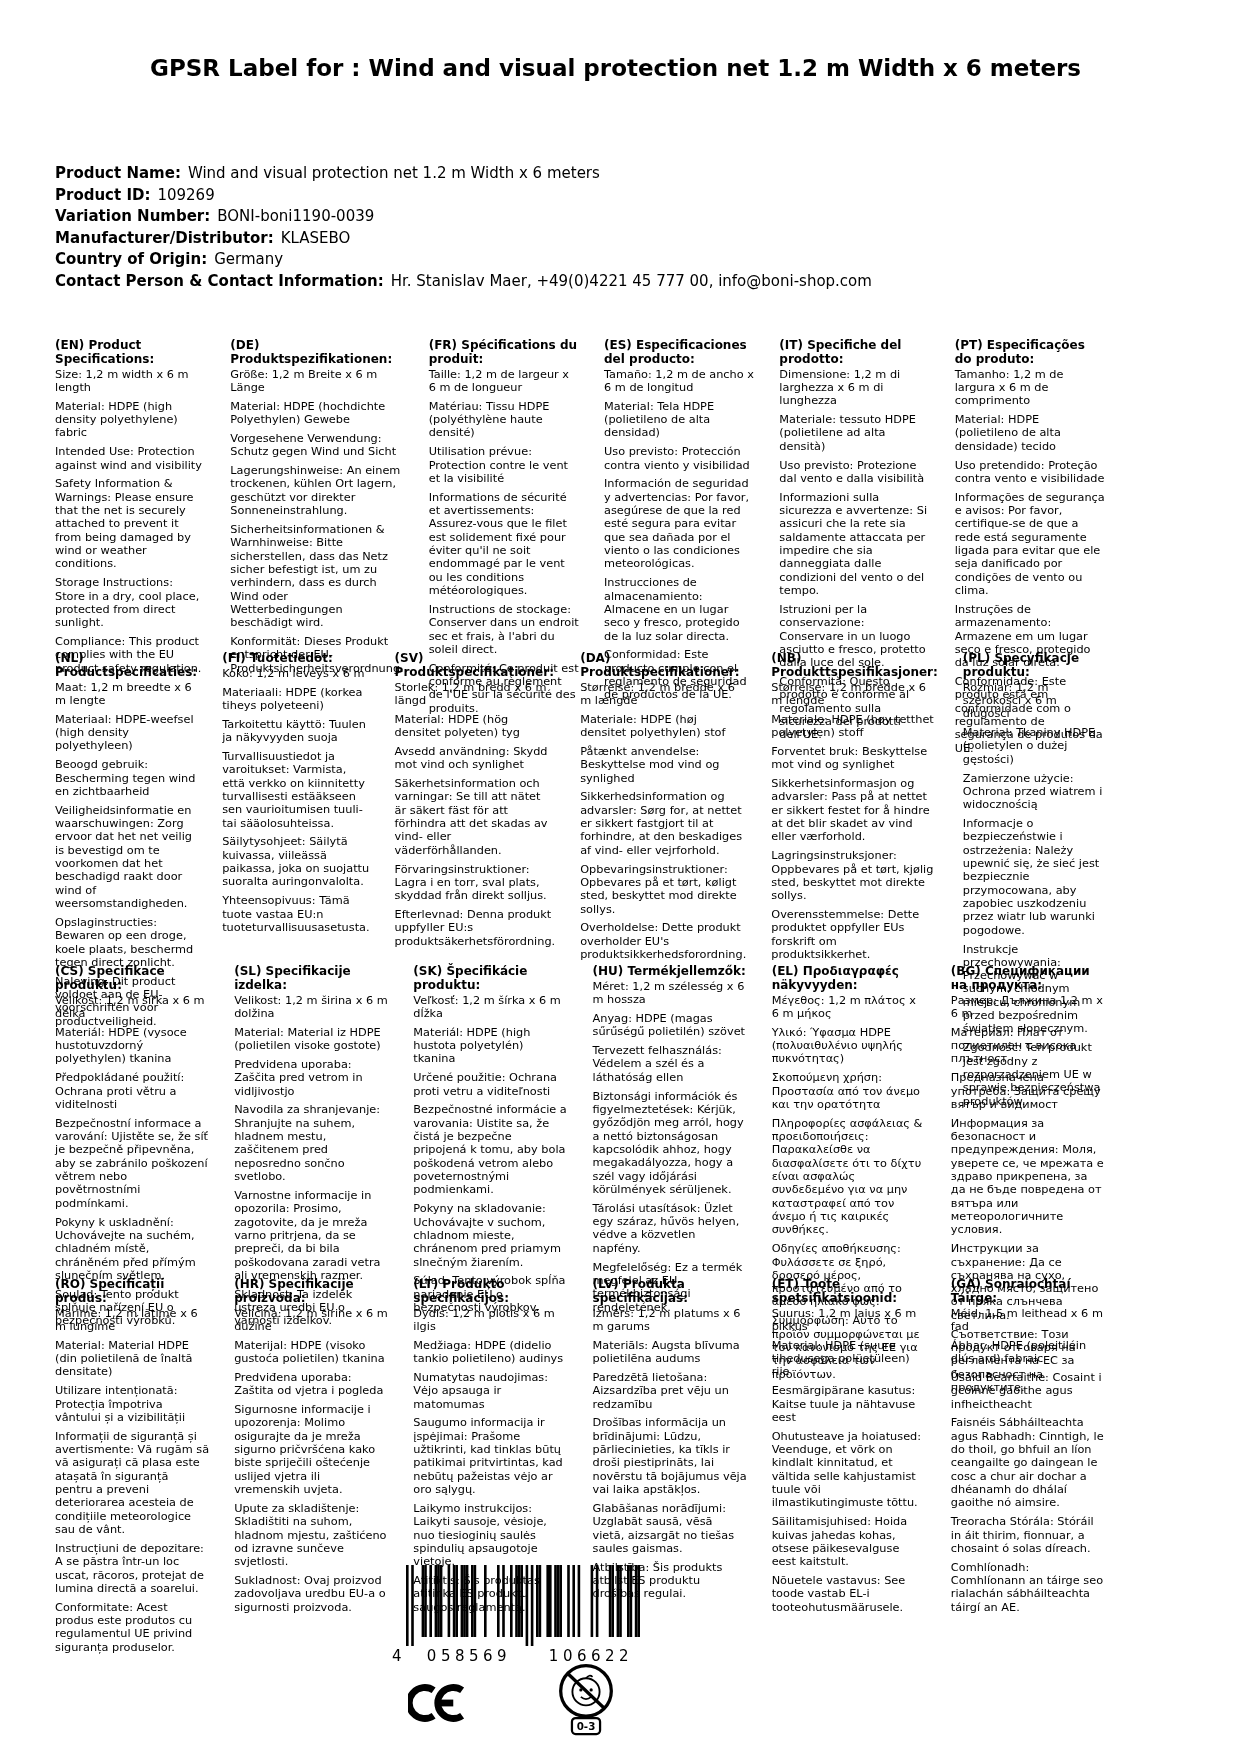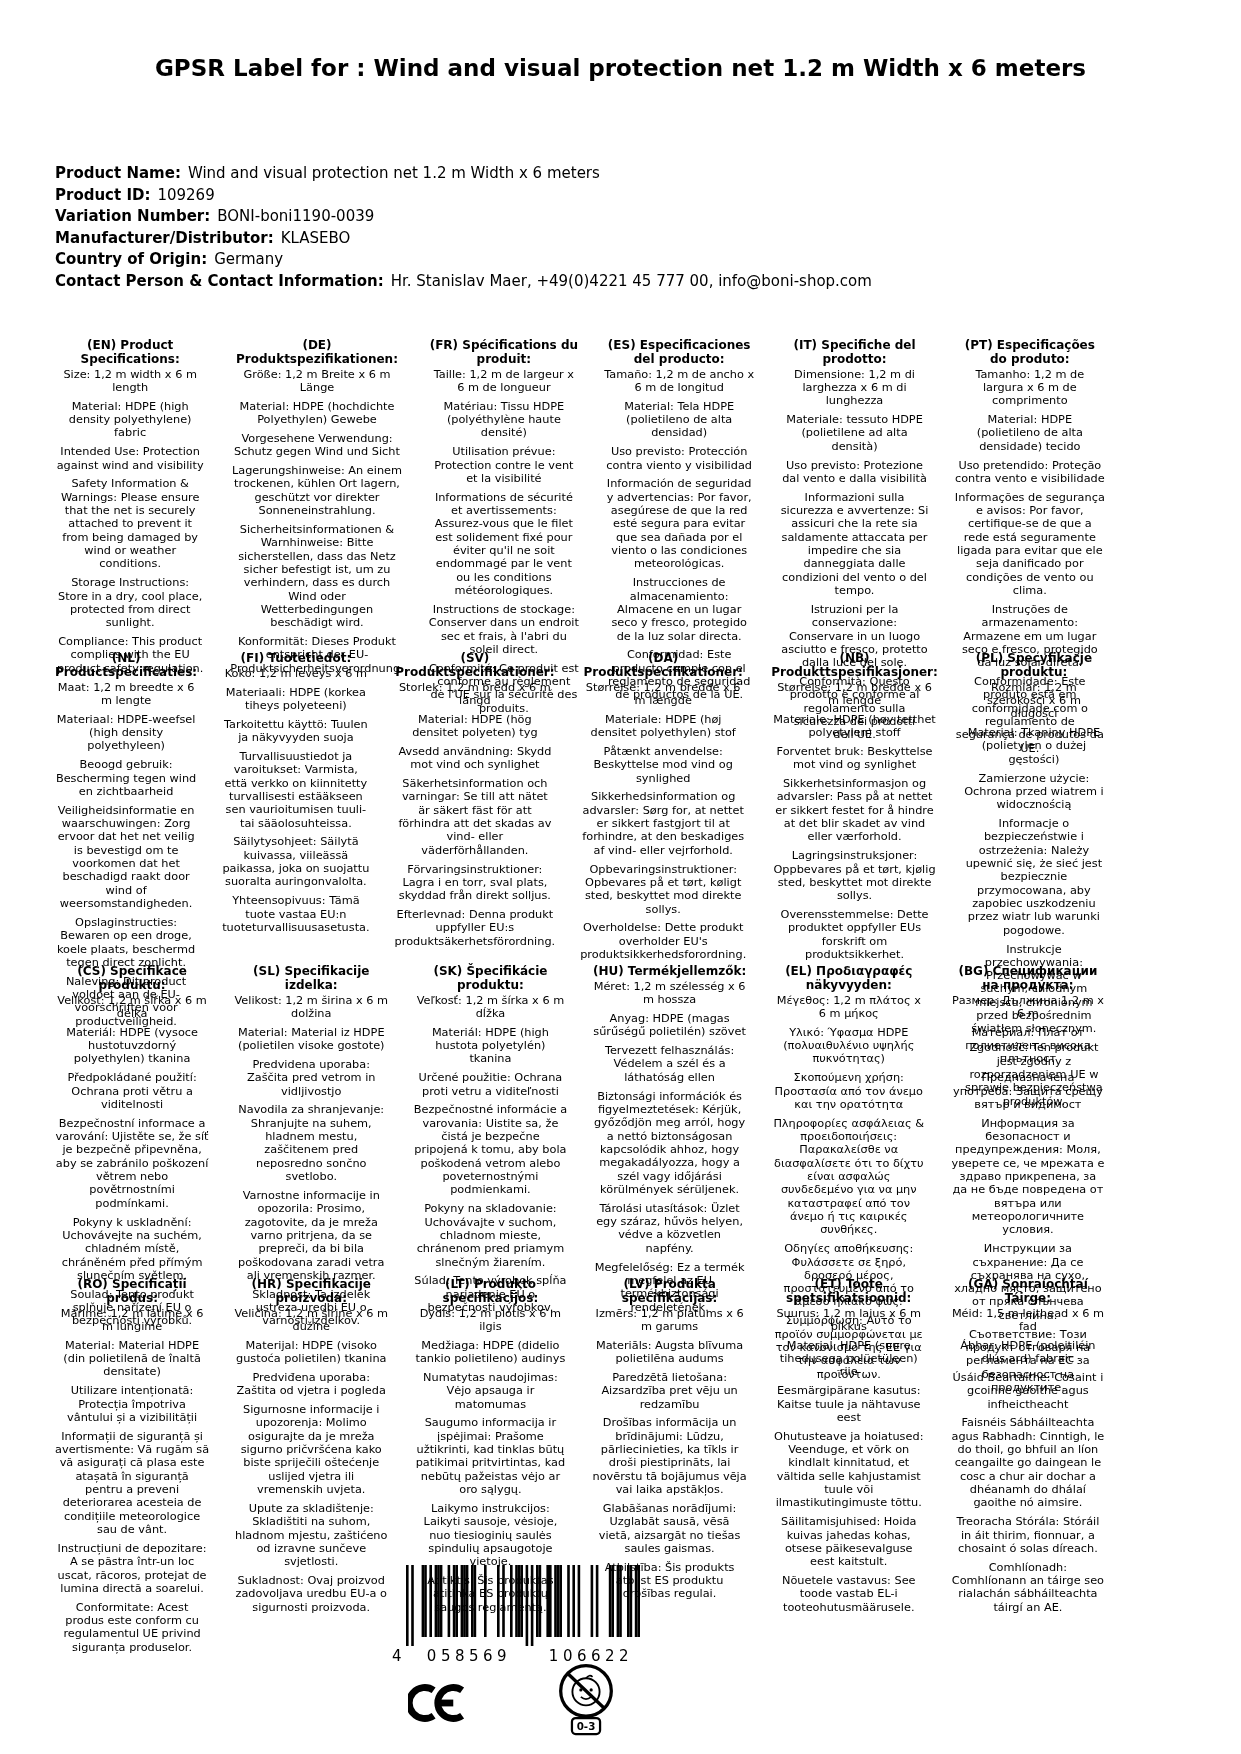--- a/index.html
+++ b/index.html
@@ -4,35 +4,34 @@
 <style>
   html,body{margin:0;padding:0;background:#888;}
   .page{
     position:relative; width:1241px; height:1754px; margin:0 auto;
     background:#ffffff; color:#000;
     font-family:"DejaVu Sans", sans-serif;
     overflow:hidden;
   }
   .title{
     position:absolute; top:52px; left:150px; right:150px;
-    text-align:center; font-size:23px; font-weight:bold; line-height:1.42;
+    font-size:23px; font-weight:bold; line-height:1.42;
   }
   .info{
     position:absolute; top:163px; left:55px; right:136px;
     font-size:15px; line-height:21.5px;
   }
   .info-row b{font-weight:bold;}
   .info-row span{margin-left:7px;}
   .specs{
     position:absolute; top:339px; left:55px; width:1050px;
   }
   .spec-row{
     display:grid; grid-template-columns:repeat(6,1fr); column-gap:25px;
     align-items:start;
-    text-align:center;
   }
   .spec-row.r1,.spec-row.r2,.spec-row.r3{height:313px;}
   .cell{font-size:11.3px; line-height:1.18; overflow-wrap:break-word;}
   .cell h3{font-size:12px; font-weight:bold; margin:0 0 1px 0; line-height:1.15;}
   .cell p{margin:0 0 5.5px 0;}
   .barcode-wrap{position:absolute; left:390px; top:1565px;}
   .bc-txt{font-family:"DejaVu Sans", sans-serif; font-size:15px; fill:#000;}
   .bc-sp{letter-spacing:4.5px;}
   .ce-wrap{position:absolute; left:408px; top:1678px;}
   .age-wrap{position:absolute; left:556px; top:1662px;text-align:center;}
@@ -224,21 +223,21 @@
         </div>
       </div>
     <div class="spec-row r4">
         <div class="cell">
           <h3>(RO) Specificații produs:</h3>
           <p>Mărime: 1,2 m lățime x 6 m lungime</p>
           <p>Material: Material HDPE (din polietilenă de înaltă densitate)</p>
           <p>Utilizare intenționată: Protecția împotriva vântului și a vizibilității</p>
           <p>Informații de siguranță și avertismente: Vă rugăm să vă asigurați că plasa este atașată în siguranță pentru a preveni deteriorarea acesteia de condițiile meteorologice sau de vânt.</p>
           <p>Instrucțiuni de depozitare: A se păstra într-un loc uscat, răcoros, protejat de lumina directă a soarelui.</p>
-          <p>Conformitate: Acest produs este conform cu regulamentul UE privind siguranța produselor.</p>
+          <p>Conformitate: Acest produs este produtos cu regulamentul UE privind siguranța produselor.</p>
         </div>
         <div class="cell">
           <h3>(HR) Specifikacije proizvoda:</h3>
           <p>Veličina: 1,2 m širine x 6 m dužine</p>
           <p>Materijal: HDPE (visoko gustoća polietilen) tkanina</p>
           <p>Predviđena uporaba: Zaštita od vjetra i pogleda</p>
           <p>Sigurnosne informacije i upozorenja: Molimo osigurajte da je mreža sigurno pričvršćena kako biste spriječili oštećenje uslijed vjetra ili vremenskih uvjeta.</p>
           <p>Upute za skladištenje: Skladištiti na suhom, hladnom mjestu, zaštićeno od izravne sunčeve svjetlosti.</p>
           <p>Sukladnost: Ovaj proizvod zadovoljava uredbu EU-a o sigurnosti proizvoda.</p>
         </div>

